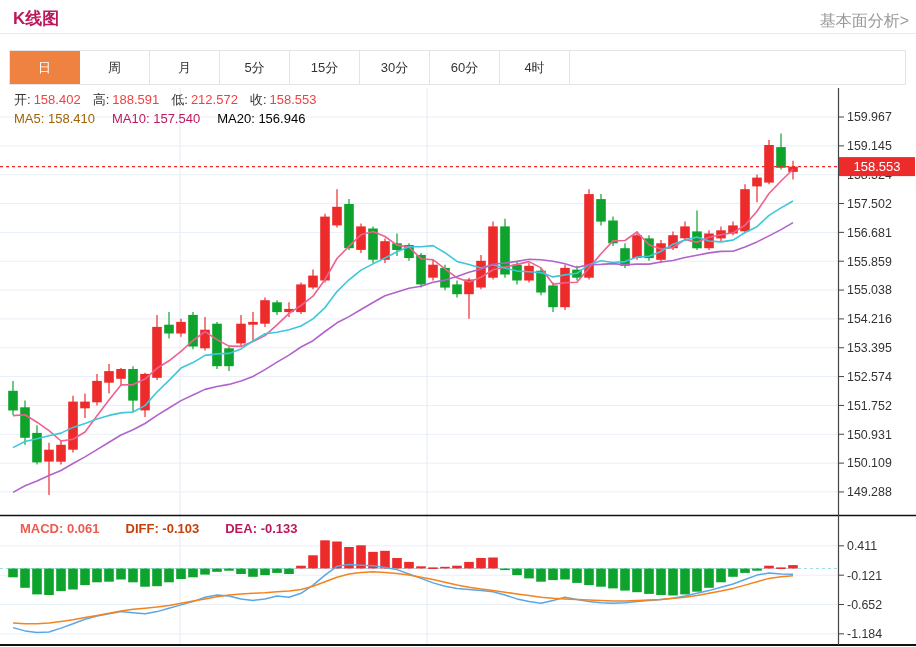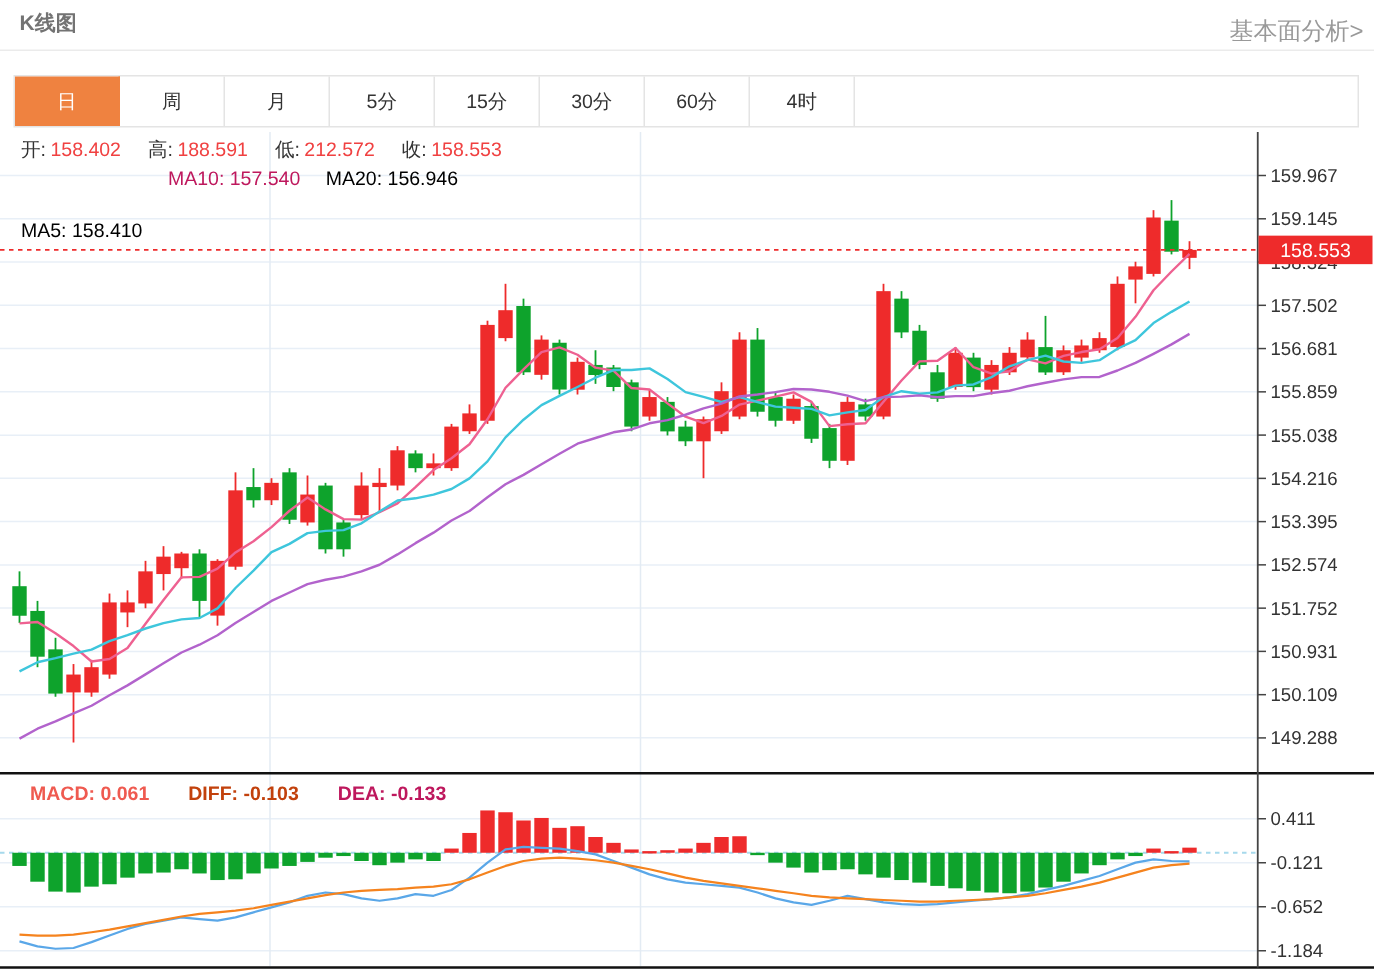--- a/index.html
+++ b/index.html
@@ -1,42 +1,42 @@
 <!DOCTYPE html>
 <html><head>
 <meta charset="utf-8">
 <style>
   html,body{margin:0;padding:0;}
   body{
     width:916px;height:647px;position:relative;overflow:hidden;
     background:#ffffff;font-family:"Liberation Sans",sans-serif;
   }
-  .header-title{position:absolute;left:13px;top:7px;font-size:14px;font-weight:bold;color:#737373;}
+  .header-title{position:absolute;left:13px;top:7px;font-size:17px;font-weight:bold;color:#be185d;}
   .header-link{position:absolute;right:7px;top:11px;font-size:16px;color:#999;text-decoration:none;cursor:pointer;}
   .header-divider{position:absolute;left:0;top:33px;width:916px;height:1px;background:#ebebeb;}
 
   .tabbar{
     position:absolute;left:9px;top:50px;width:897px;height:35px;
     display:flex;border:1px solid #e4e4e4;box-sizing:border-box;background:#fff;
   }
   .tab{
     width:70px;box-sizing:border-box;border-right:1px solid #e4e4e4;
     display:flex;align-items:center;justify-content:center;
     font-size:13px;color:#333;cursor:pointer;user-select:none;
   }
   .tab.active{background:#ef8240;color:#fff;border-color:#ef8240;}
   .tab-filler{flex:1;}
 
   #chart{position:absolute;left:0;top:0;width:916px;height:647px;display:block;}
 
-  .legend-ohlc{position:absolute;left:14px;top:91px;font-size:13px;display:flex;gap:18px;white-space:nowrap;}
+  .legend-ohlc{position:absolute;left:14px;top:91px;font-size:13px;display:flex;gap:12px;white-space:nowrap;}
   .legend-ohlc .lab{color:#333;}
   .legend-ohlc .val{color:#f04141;margin-left:3px;}
   .legend-ma{position:absolute;left:14px;top:111px;font-size:13px;display:flex;gap:17px;white-space:nowrap;}
-  .c-ma5{color:#000000;margin-top:35px;}
+  .c-ma5{color:#a16207;}
   .c-ma10{color:#be185d;}
   .c-ma20{color:#000000;}
   .legend-macd{position:absolute;left:20px;top:521px;font-size:13px;display:flex;gap:26px;white-space:nowrap;font-weight:bold;}
   .c-macd{color:#ef5a50;}
   .c-diff{color:#c2410c;}
   .c-dea{color:#be185d;}
 </style>
 </head>
 <body>
 

